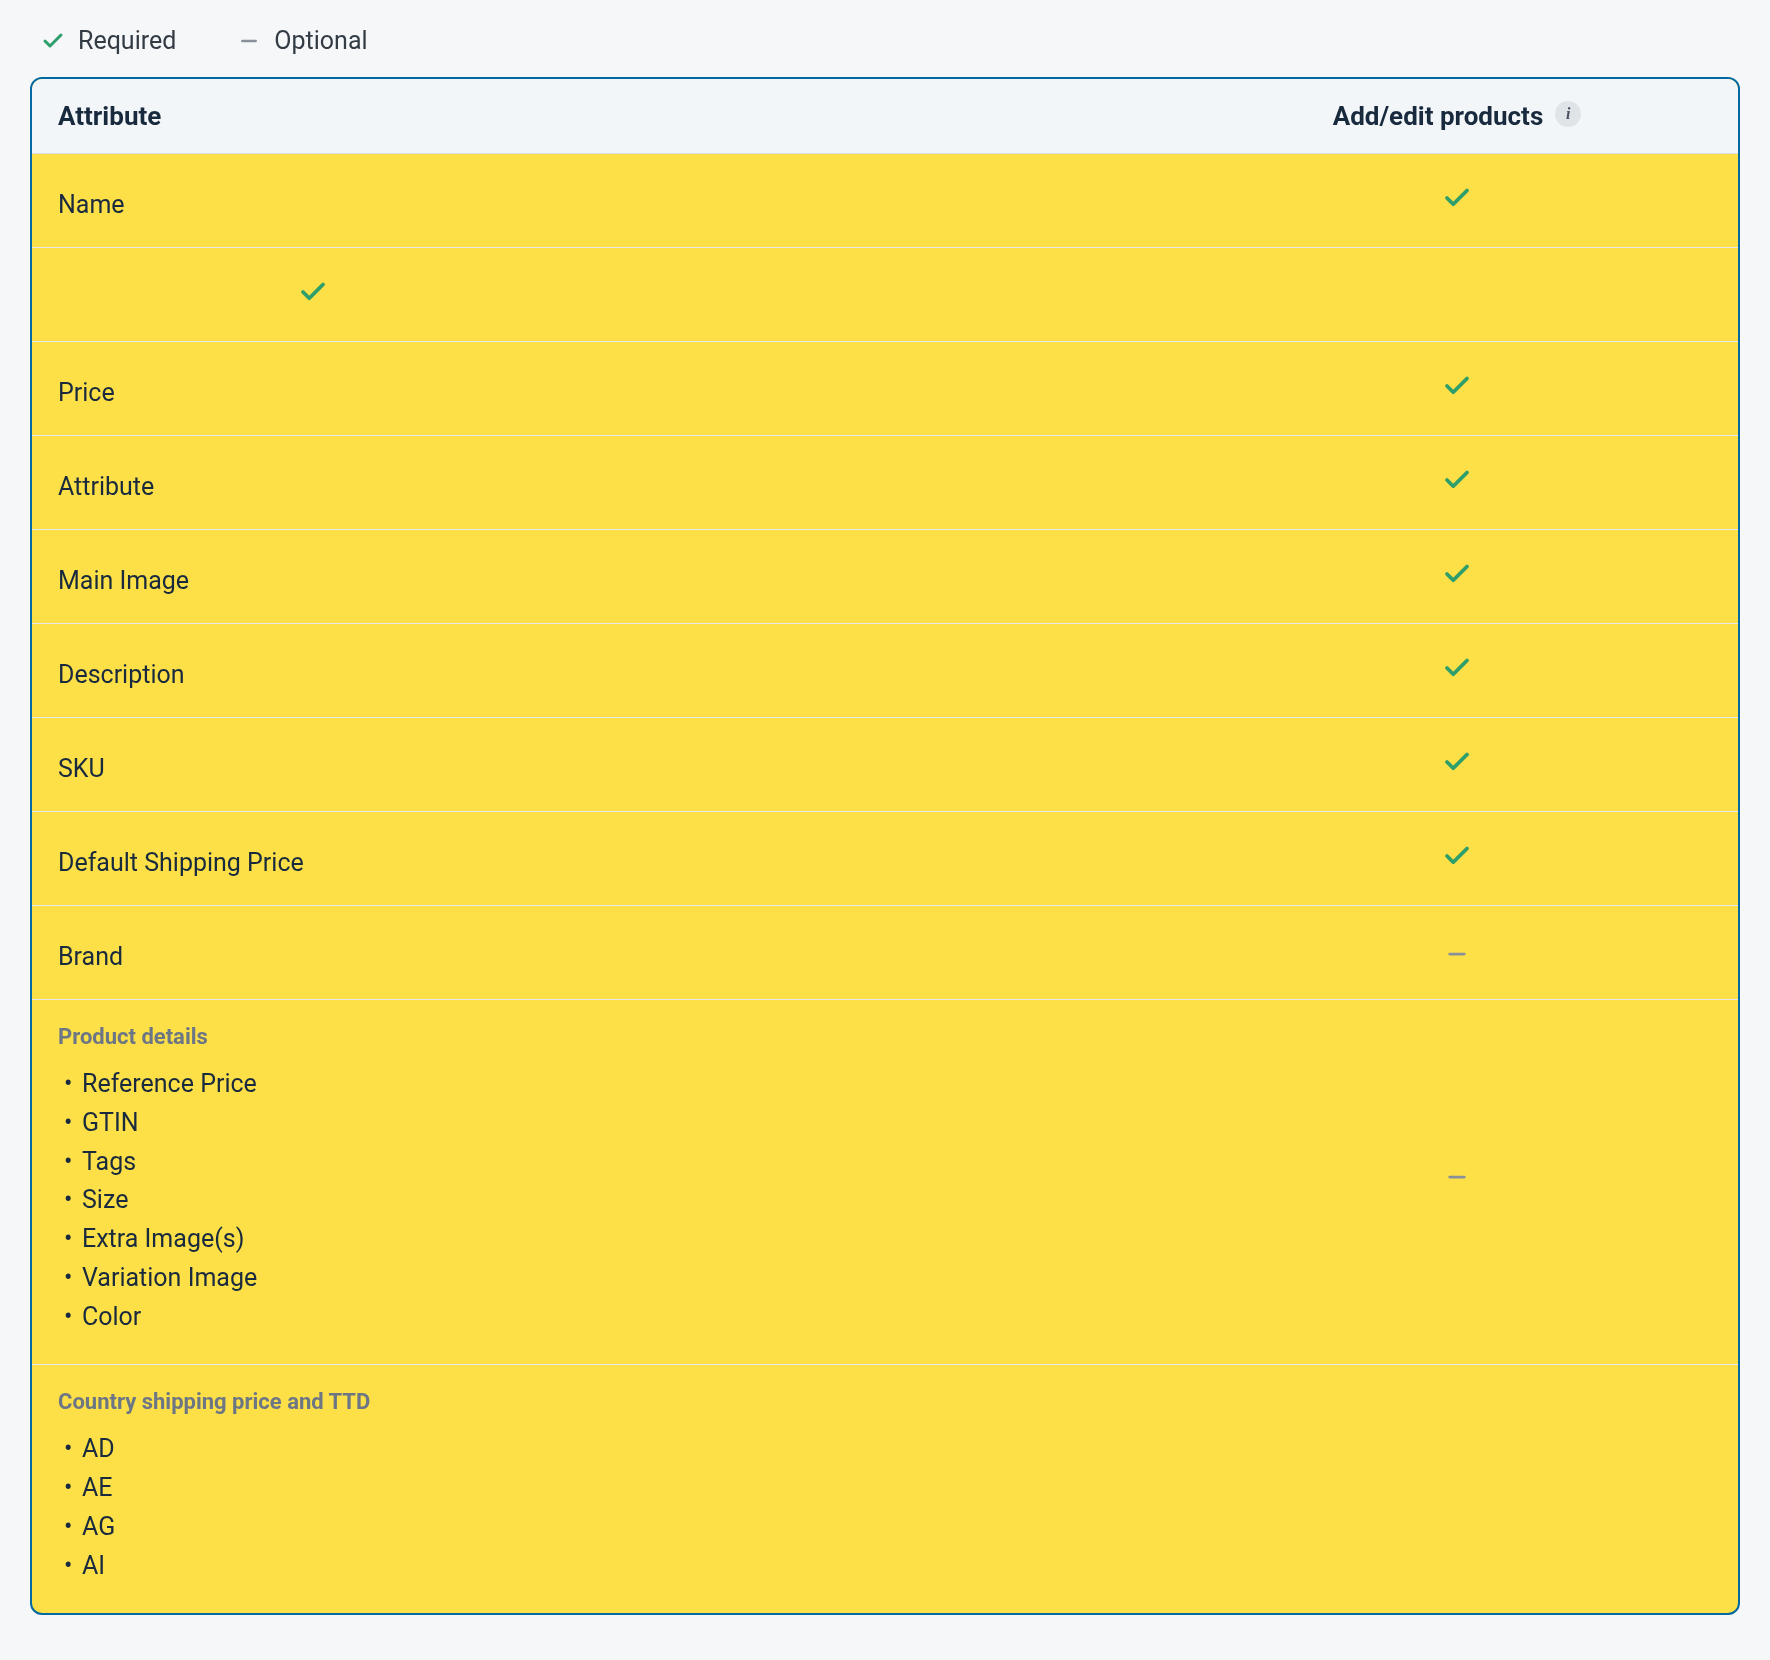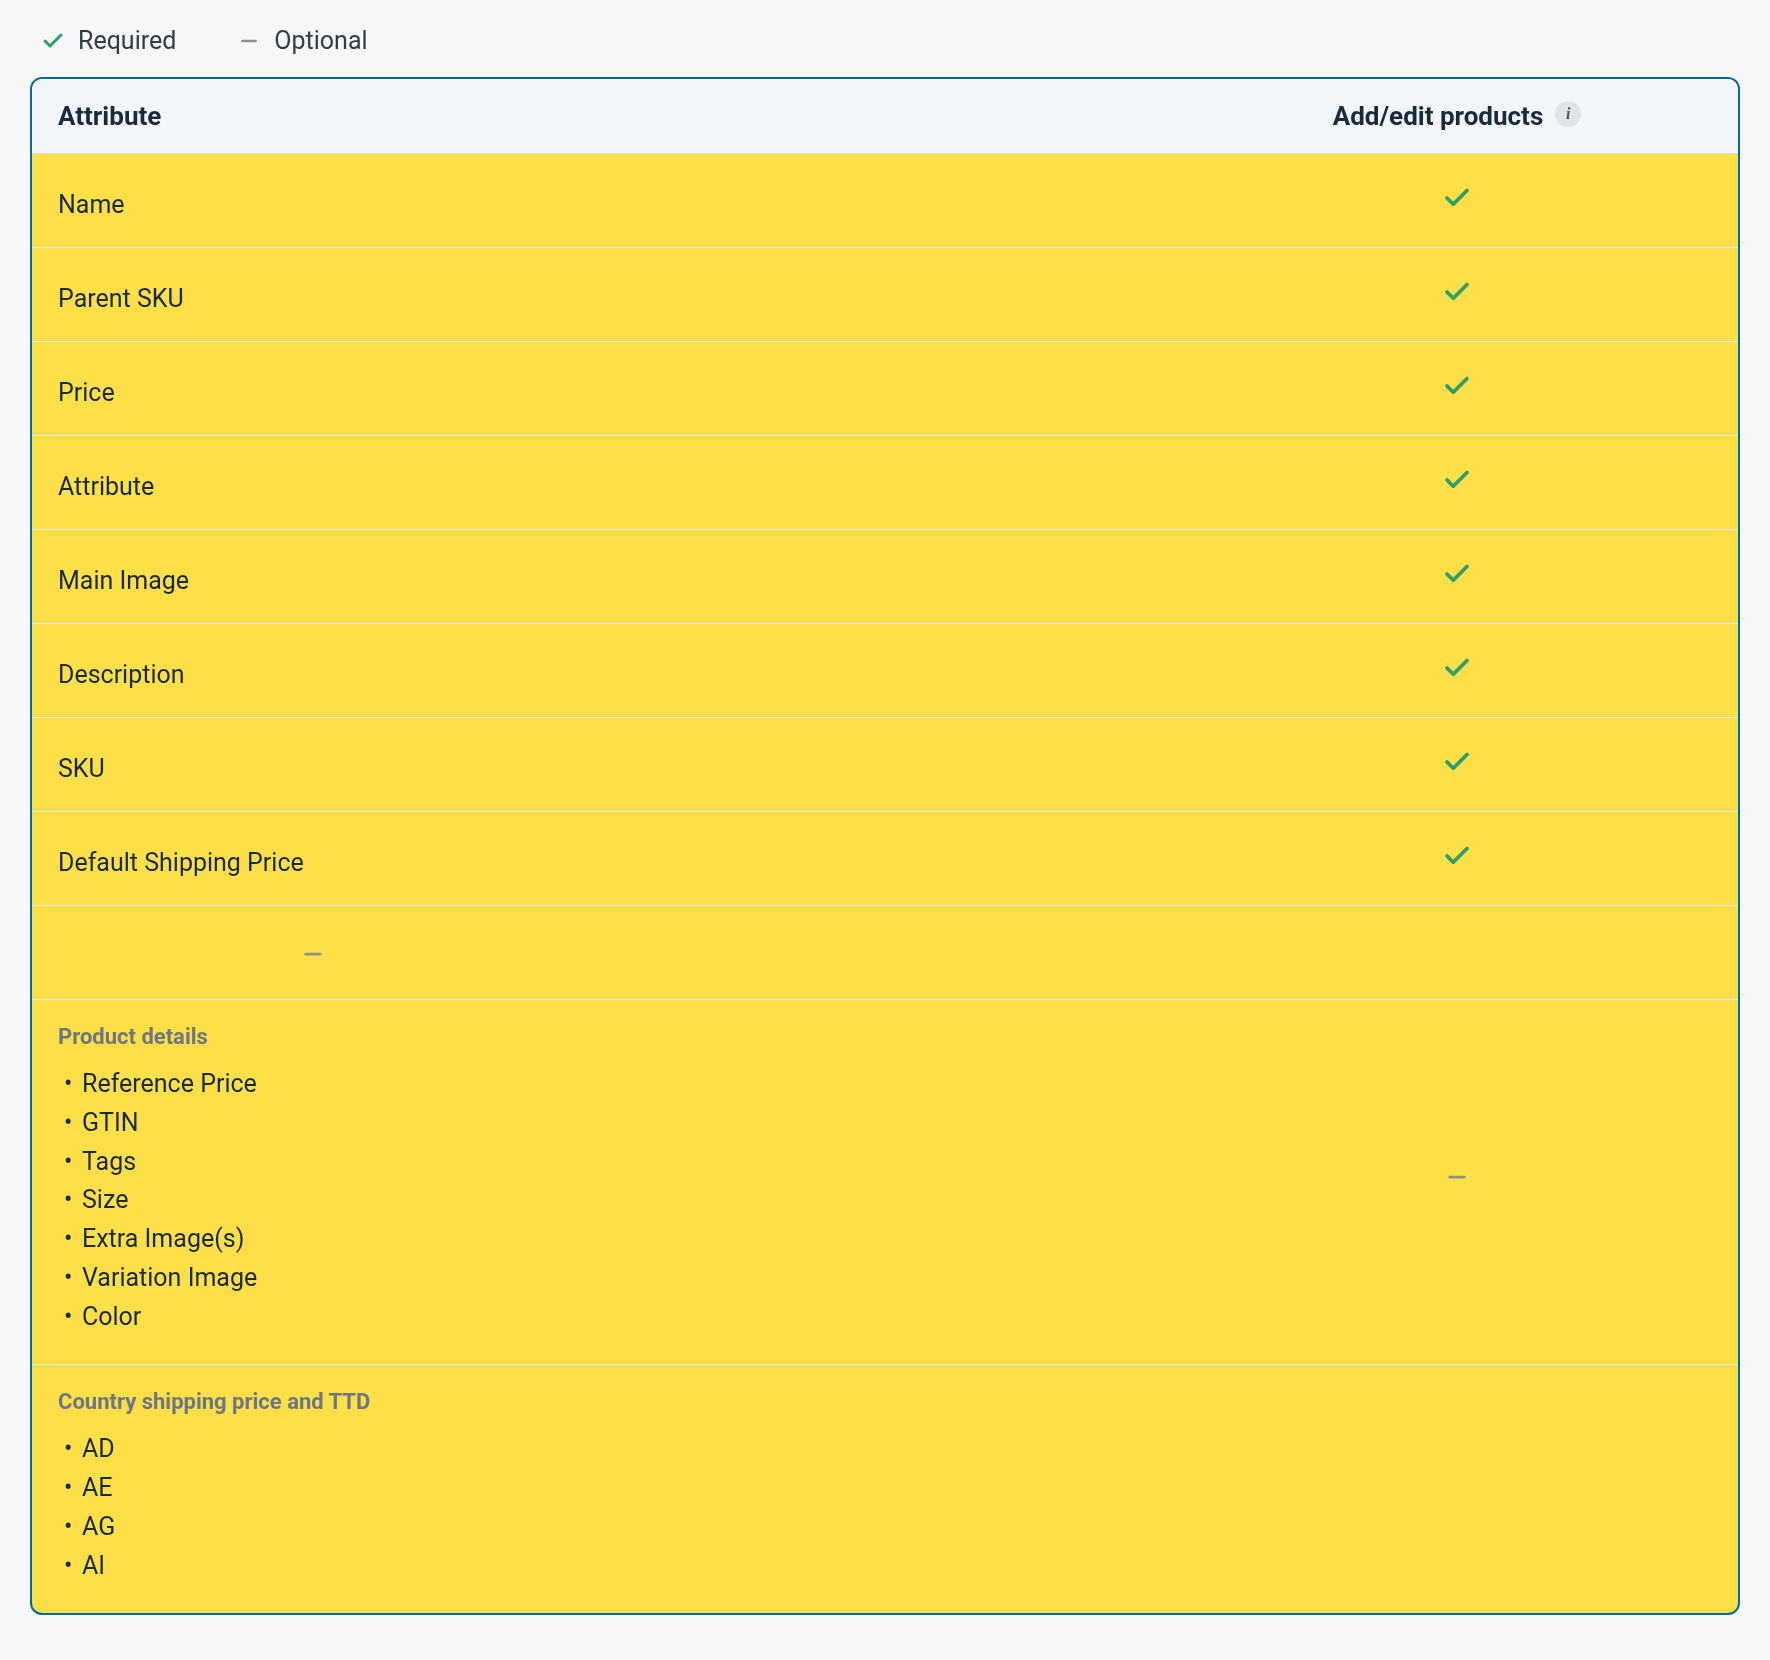--- a/index.html
+++ b/index.html
@@ -174,21 +174,20 @@
   <div id="rows-container">
       <div class="row">
         <div class="cell-attr">Name</div>
         <div class="cell-status">
           <span class="row-check"><svg viewBox="0 0 24 24" fill="none" stroke="#2e9e6b" stroke-width="3" stroke-linecap="round" stroke-linejoin="round">
               <polyline points="4 12 9 17 20 6"></polyline>
             </svg></span>
         </div>
       </div>
       <div class="row">
-        <div class="cell-attr">Parent SKU</div>
         <div class="cell-status">
           <span class="row-check"><svg viewBox="0 0 24 24" fill="none" stroke="#2e9e6b" stroke-width="3" stroke-linecap="round" stroke-linejoin="round">
               <polyline points="4 12 9 17 20 6"></polyline>
             </svg></span>
         </div>
       </div>
       <div class="row">
         <div class="cell-attr">Price</div>
         <div class="cell-status">
           <span class="row-check"><svg viewBox="0 0 24 24" fill="none" stroke="#2e9e6b" stroke-width="3" stroke-linecap="round" stroke-linejoin="round">
@@ -230,20 +229,21 @@
       </div>
       <div class="row">
         <div class="cell-attr">Default Shipping Price</div>
         <div class="cell-status">
           <span class="row-check"><svg viewBox="0 0 24 24" fill="none" stroke="#2e9e6b" stroke-width="3" stroke-linecap="round" stroke-linejoin="round">
               <polyline points="4 12 9 17 20 6"></polyline>
             </svg></span>
         </div>
       </div>
       <div class="row">
+        <div class="cell-attr">Brand</div>
         <div class="cell-status">
           <span class="row-dash"><svg viewBox="0 0 24 24" fill="none" stroke="#8a9099" stroke-width="3" stroke-linecap="round">
               <line x1="4" y1="12" x2="20" y2="12"></line>
             </svg></span>
         </div>
       </div>
       <div class="section-row">
         <div class="section-left">
           <div class="section-title">Product details</div>
           <ul class="section-list">

